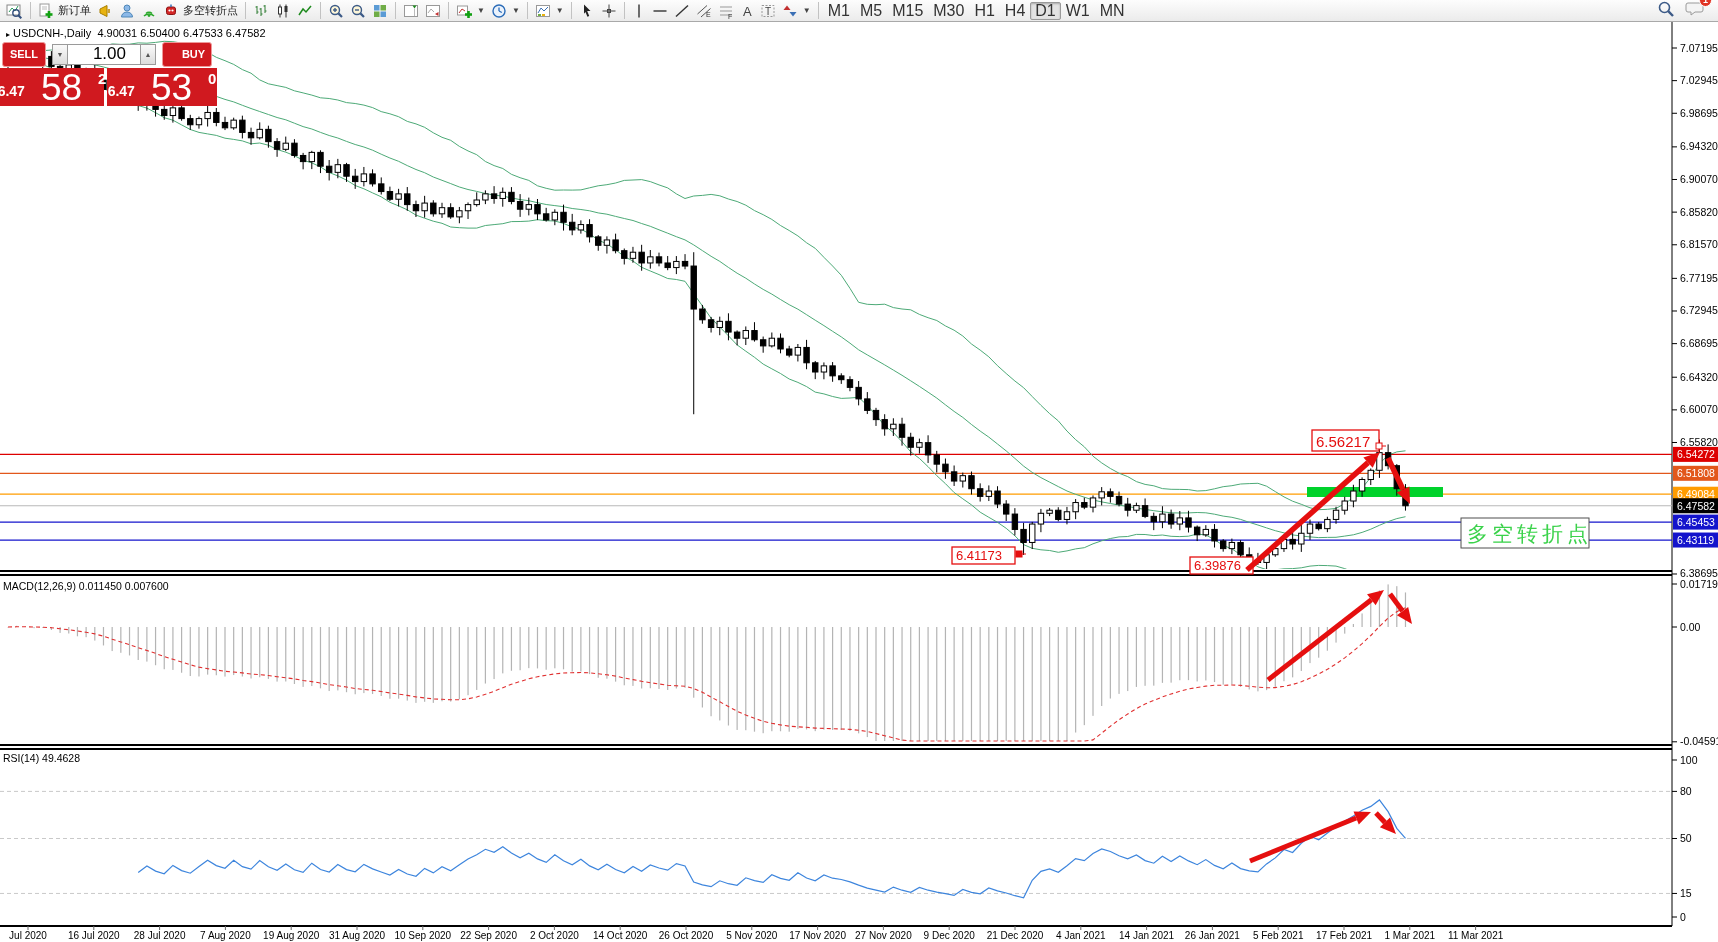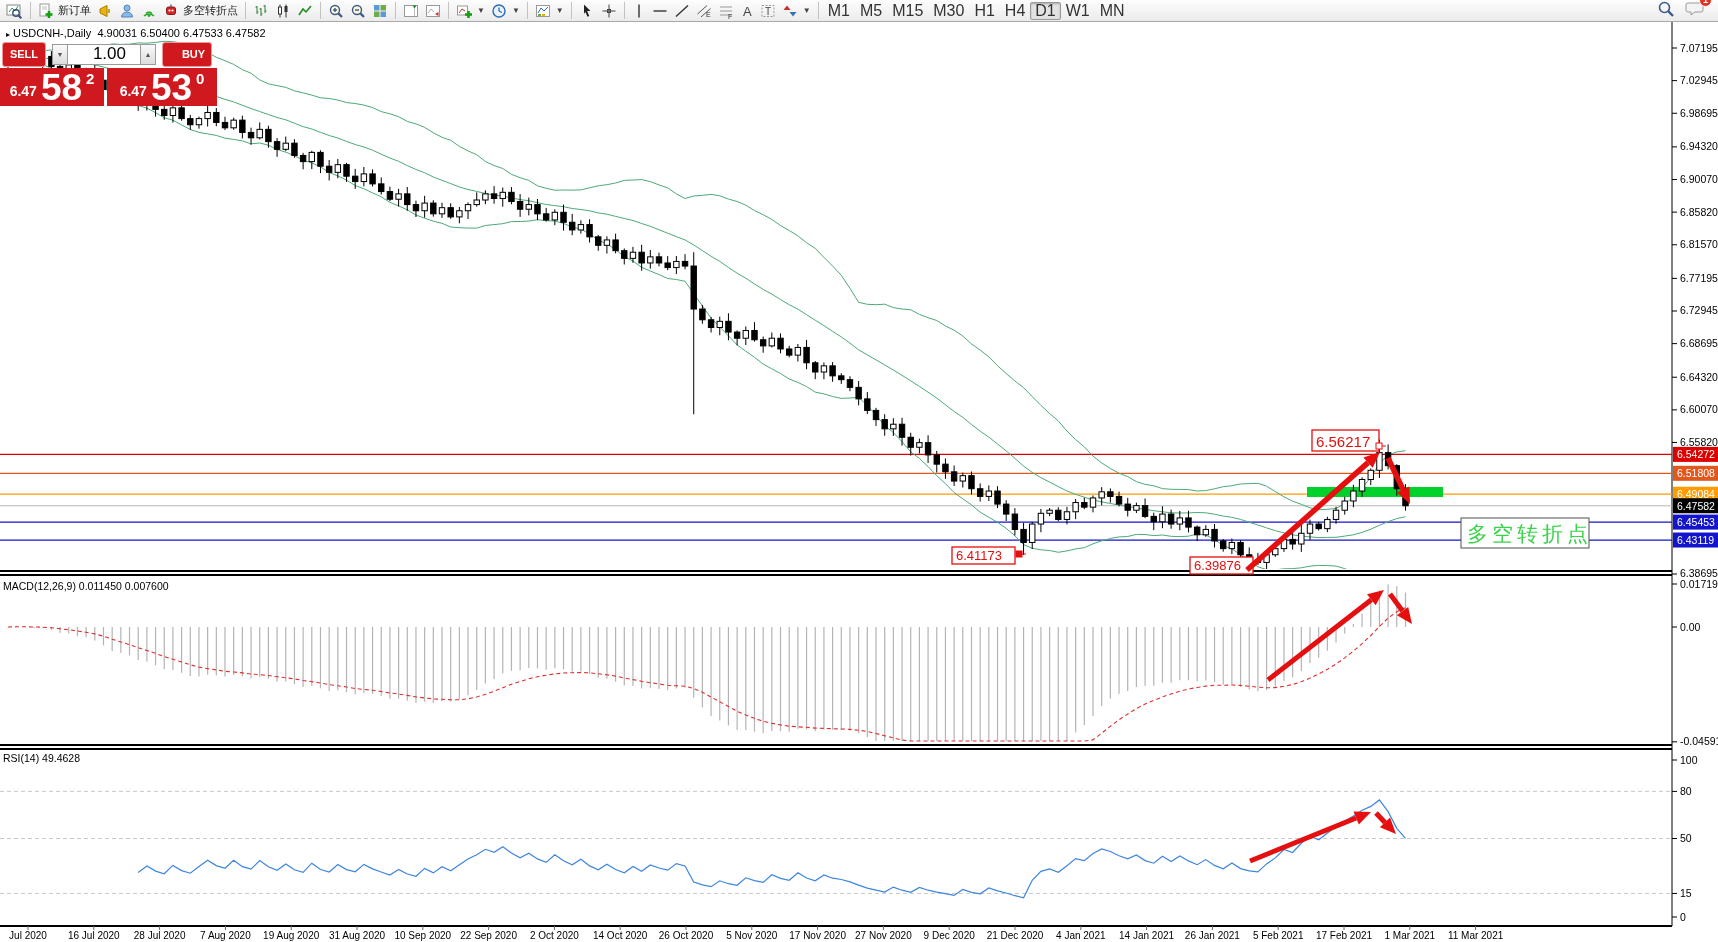--- a/index.html
+++ b/index.html
@@ -34,21 +34,21 @@
   .qsell{width:44px;margin-left:2px;}
   .qbuy{width:50px;margin-left:6px;padding-left:13px;}
   .spin{width:16px;height:21px;background:linear-gradient(#fafafa,#dcdcdc);border:1px solid #9a9a9a;
         font-size:7px;color:#555;display:flex;align-items:center;justify-content:center;}
   .vol{width:72px;height:21px;background:#fff;border:1px solid #9a9a9a;border-left:none;border-right:none;
        font-size:17px;display:flex;align-items:center;justify-content:flex-end;padding-right:14px;}
   .qprices{position:absolute;left:0;top:28px;width:217px;height:38px;display:flex;}
   .qpx{background:#d0191f;color:#fff;display:flex;align-items:flex-end;justify-content:center;
        padding-bottom:3px;}
   .qpx .sm{font-size:14px;font-weight:bold;margin-bottom:4px;}
-  .qpx .bg{font-size:37px;font-weight:700;line-height:30px;margin:0 4px;}
+  .qpx .bg{font-size:37px;font-weight:400;line-height:30px;margin:0 16px;}
   .qpx .sup{font-size:15px;font-weight:bold;align-self:flex-start;margin-top:2px;}
   .qpx.sell{width:104px;margin-right:3px;}
   .qpx.buy{width:110px;}
   svg text{font-family:"Liberation Sans",sans-serif;}
 </style>
 </head>
 <body>
 
 <div class="screen">
 

